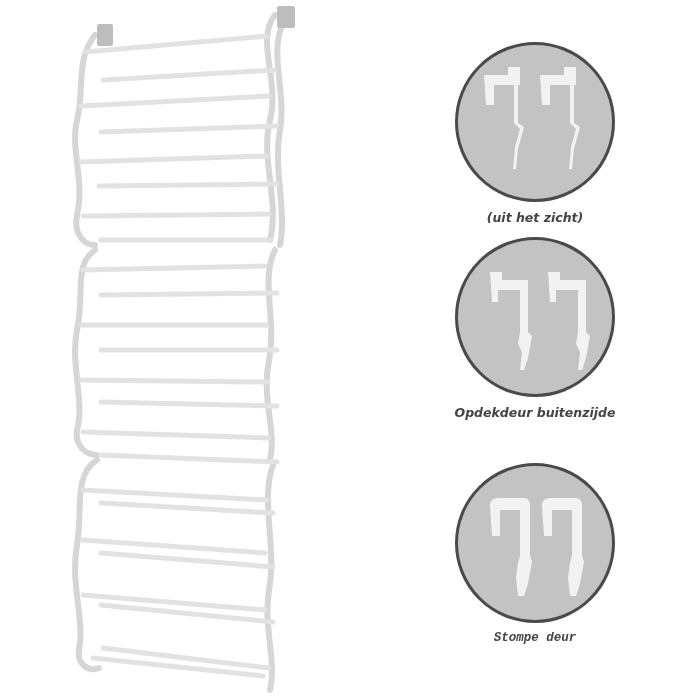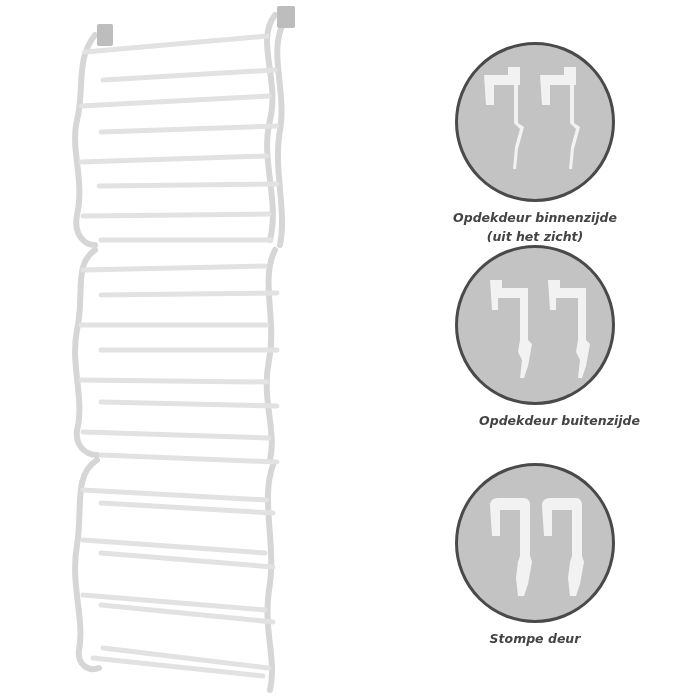--- a/index.html
+++ b/index.html
@@ -66,40 +66,39 @@
     <svg viewBox="0 0 154 154">
       <g fill="#f2f2f2">
         <path d="M26 30 L50 30 L50 22 L62 22 L62 40 L36 40 L36 60 L28 60 Z"></path>
         <path d="M56 40 L60 40 L60 78 L66 82 L60 104 L58 124 L55 124 L57 102 L62 84 L56 78 Z"></path>
         <path d="M82 30 L106 30 L106 22 L118 22 L118 40 L92 40 L92 60 L84 60 Z"></path>
         <path d="M112 40 L116 40 L116 78 L122 82 L116 104 L114 124 L111 124 L113 102 L118 84 L112 78 Z"></path>
       </g>
     </svg>
   </div>
   <div class="caption">
-    <div>Opdekdeur binnenzijde</div>
     <div>(uit het zicht)</div>
   </div>
 </div>
 
-<div class="option" style="top:245px;text-align:right;">
+<div class="option" style="top:237px;">
   <div class="circle">
     <svg viewBox="0 0 154 154">
       <g fill="#f2f2f2">
         <path d="M32 32 L44 32 L44 40 L70 40 L70 92 L74 96 L70 118 L66 130 L62 130 L64 112 L60 104 L62 92 L62 50 L40 50 L40 62 L34 62 Z"></path>
         <path d="M90 32 L102 32 L102 40 L128 40 L128 92 L132 96 L128 118 L124 130 L120 130 L122 112 L118 104 L120 92 L120 50 L98 50 L98 62 L92 62 Z"></path>
       </g>
     </svg>
   </div>
   <div class="caption">
     <div>Opdekdeur buitenzijde</div>
   </div>
 </div>
 
-<div class="option" style="top:463px;">
+<div class="option" style="top:463px;font-family:Liberation Mono, monospace;">
   <div class="circle">
     <svg viewBox="0 0 154 154">
       <g fill="#f2f2f2">
         <path d="M32 40 Q32 32 40 32 L66 32 Q72 32 72 40 L72 90 L74 96 L70 118 L66 130 L60 130 L58 112 L60 96 L62 90 L62 44 L42 44 L42 70 L34 70 Z"></path>
         <path d="M84 40 Q84 32 92 32 L118 32 Q124 32 124 40 L124 90 L126 96 L122 118 L118 130 L112 130 L110 112 L112 96 L114 90 L114 44 L94 44 L94 70 L86 70 Z"></path>
       </g>
     </svg>
   </div>
   <div class="caption">
     <div>Stompe deur</div>

